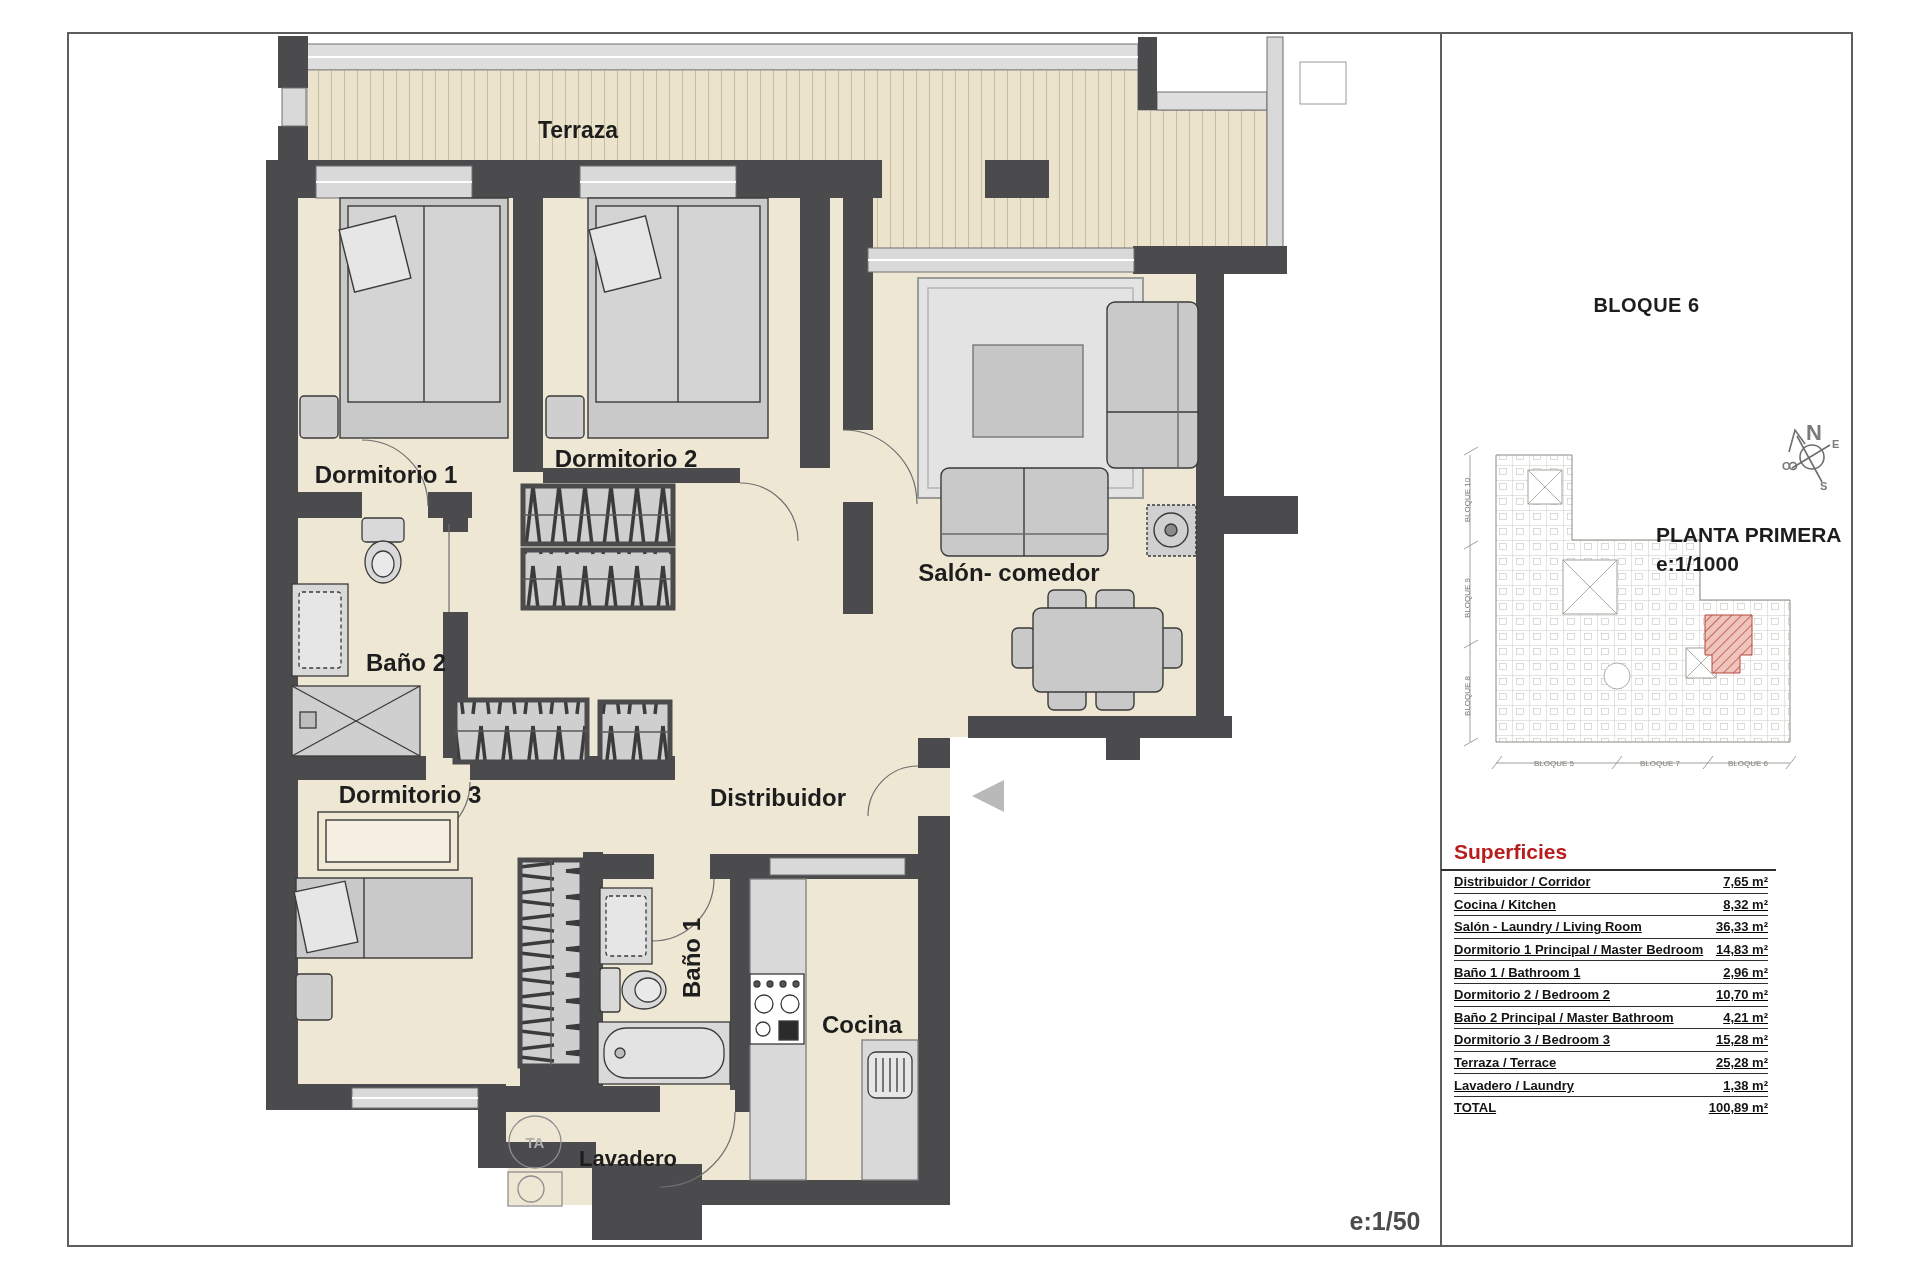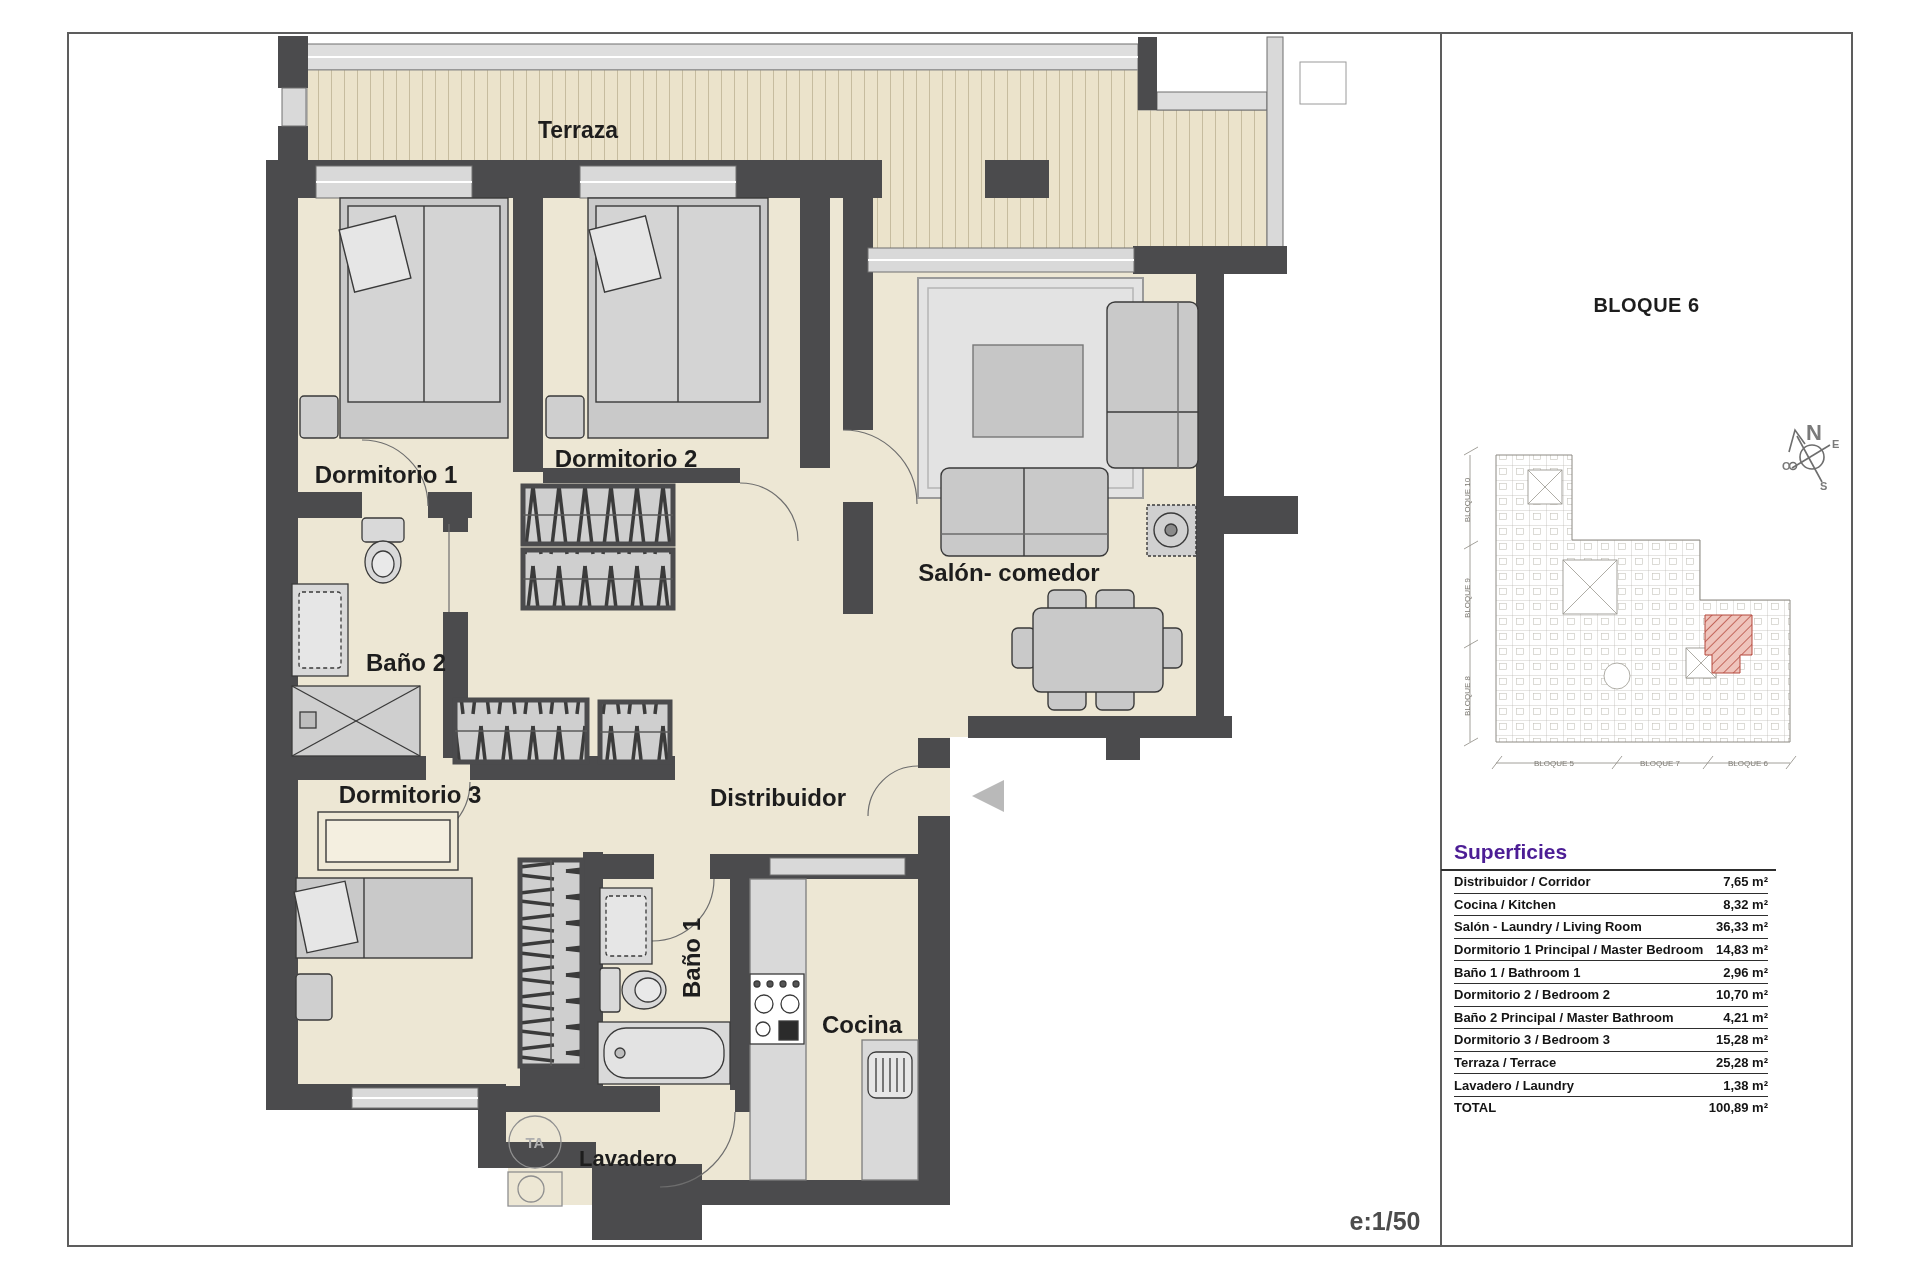--- a/index.html
+++ b/index.html
@@ -3,22 +3,22 @@
 <meta charset="utf-8">
 <style>
   html,body{margin:0;padding:0;background:#ffffff;}
   #page{position:relative;width:1920px;height:1280px;background:#fff;overflow:hidden;
         font-family:"Liberation Sans",sans-serif;}
   #plan-svg{position:absolute;left:0;top:0;}
   .abs{position:absolute;}
   .panel-title{width:411px;left:1441px;top:294px;text-align:center;font-size:20px;
                font-weight:bold;color:#1d1d1d;letter-spacing:.5px;}
   .plan-caption{left:1656px;top:520px;font-size:21px;font-weight:bold;color:#1d1d1d;line-height:29px;}
-  .superficies-title{left:1454px;top:840px;font-size:21px;font-weight:bold;color:#4c1d95;}
-  #areas-table{left:1441px;top:869px;width:335px;border-top:2px solid #2e2e2e;}
+  .superficies-title{left:1454px;top:840px;font-size:21px;font-weight:bold;color:#b91c1c;}
+  #areas-table{left:1441px;top:869px;width:335px;border-top:2px solid #2e2e2e;text-decoration:underline;}
   .arow{height:21.6px;display:flex;align-items:center;justify-content:space-between;
         margin:0 8px 0 13px;border-bottom:1px solid #2e2e2e;
         font-size:13px;font-weight:bold;color:#141414;}
   .arow:last-child{border-bottom:none;}
   .arow .val{white-space:nowrap;}
   .arow .lbl{white-space:nowrap;}
 </style>
 </head>
 <body>
 
@@ -305,20 +305,24 @@
       <text transform="translate(1470 696) rotate(-90)">BLOQUE 8</text>
       <text x="1554" y="766">BLOQUE 5</text>
       <text x="1660" y="766">BLOQUE 7</text>
       <text x="1748" y="766">BLOQUE 6</text>
     </g>
   </g>
 </svg>
 
 <div class="abs panel-title">BLOQUE 6</div>
 
+<div class="abs plan-caption">
+  <div>PLANTA PRIMERA</div>
+  <div>e:1/1000</div>
+</div>
 
 <div class="abs superficies-title">Superficies</div>
 
 <div class="abs" id="areas-table">
   <div class="arow">
     <span class="lbl">Distribuidor / Corridor</span>
     <span class="val">7,65 m²</span>
   </div>
   <div class="arow">
     <span class="lbl">Cocina / Kitchen</span>

